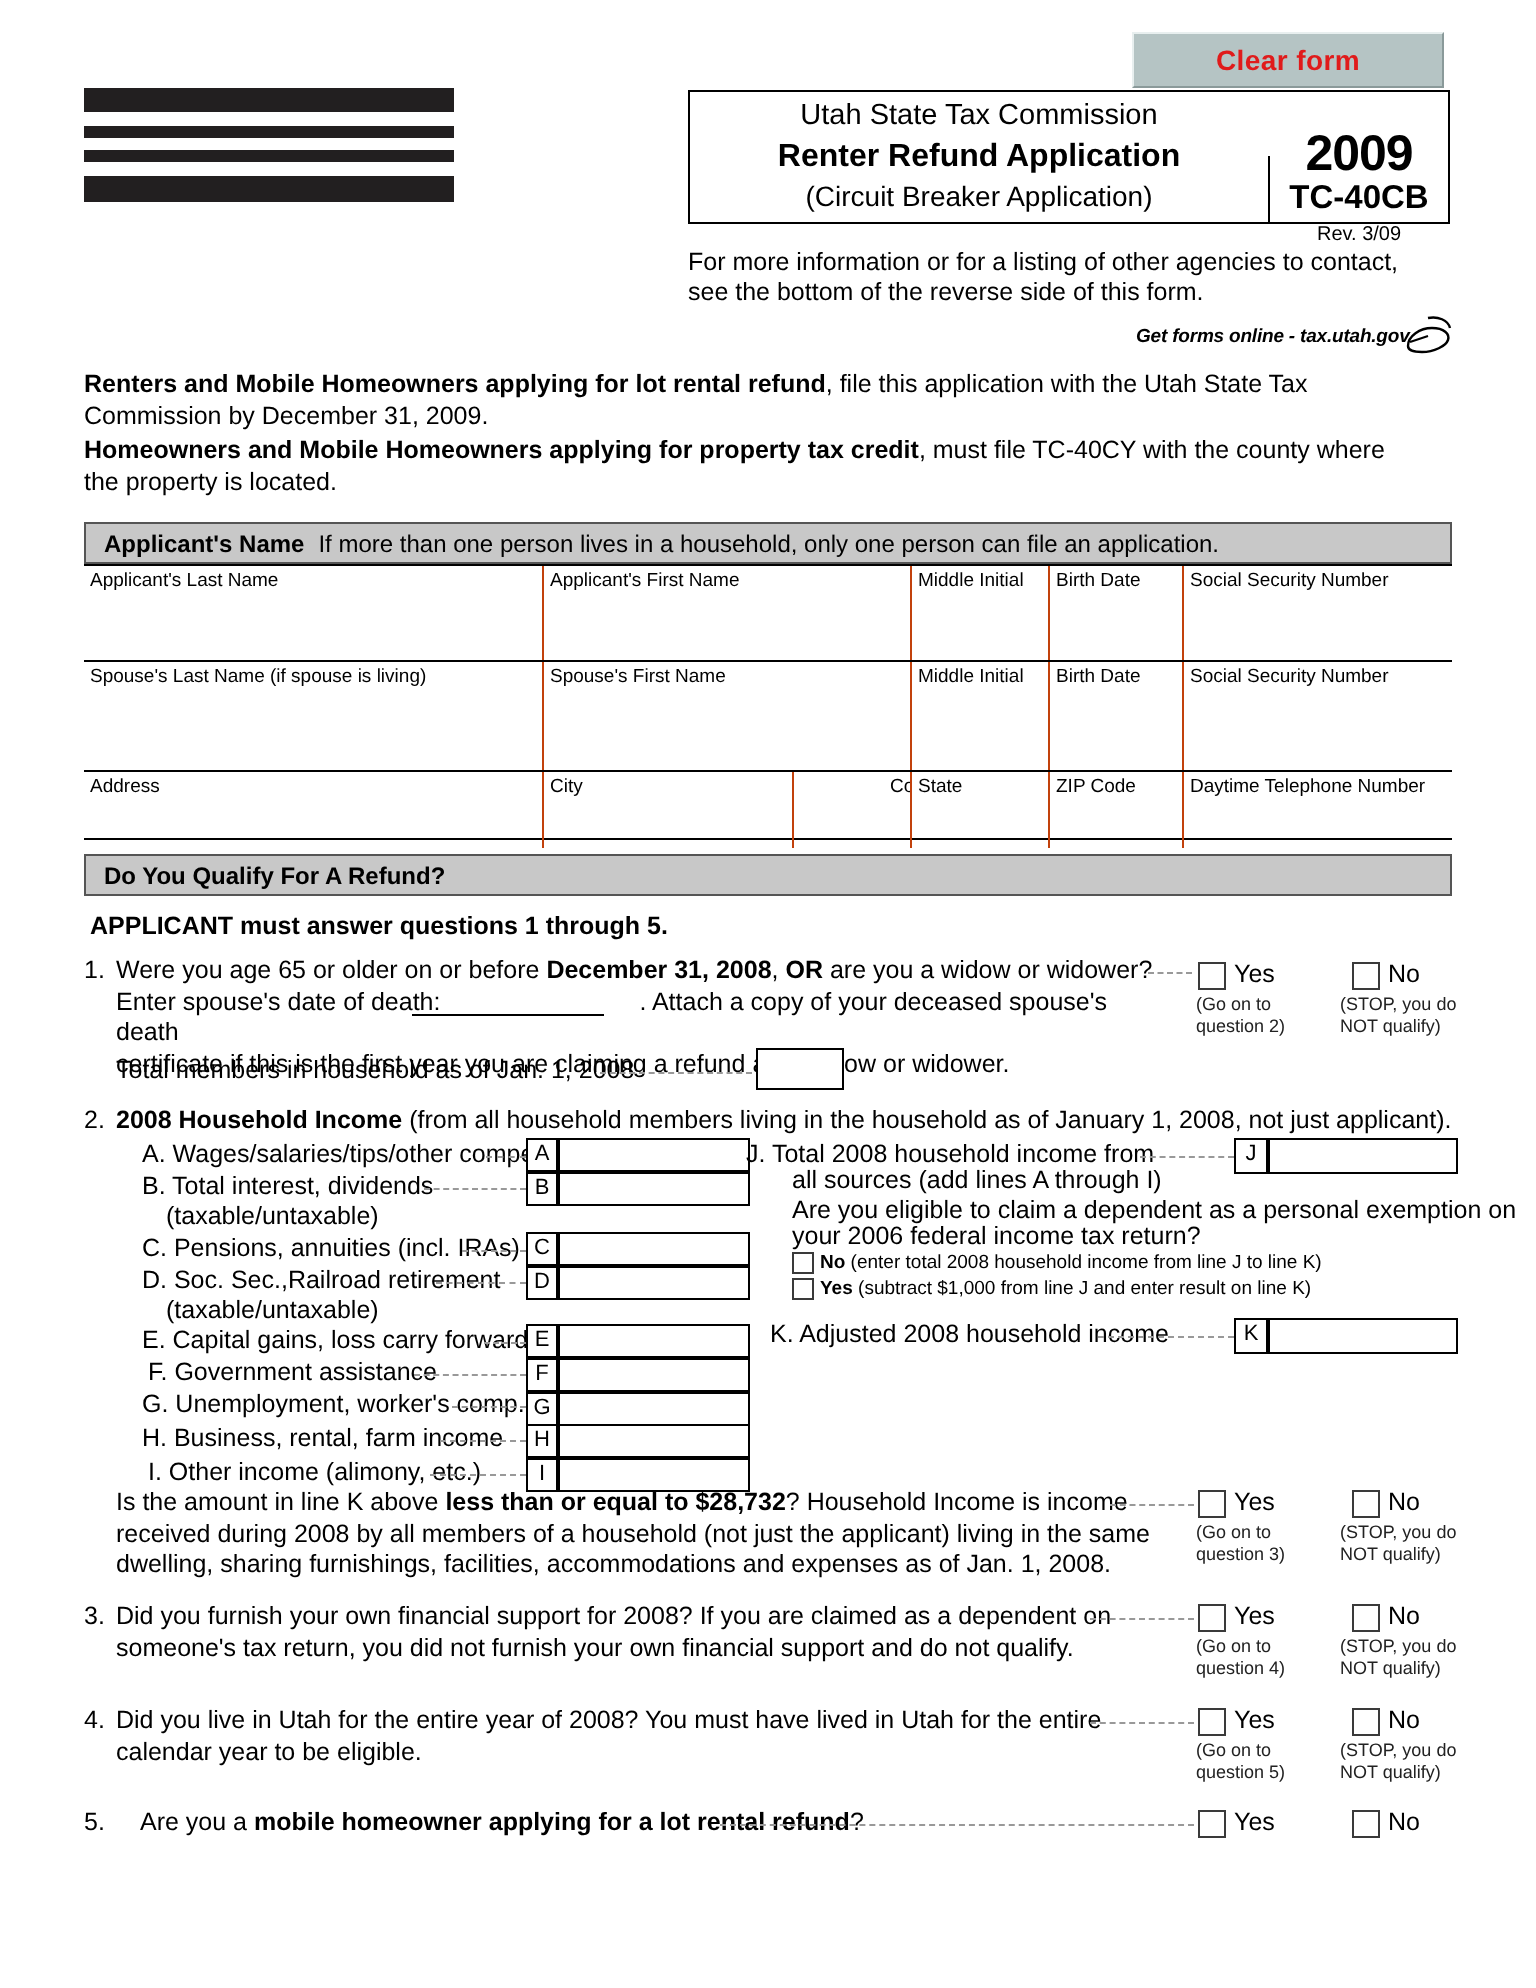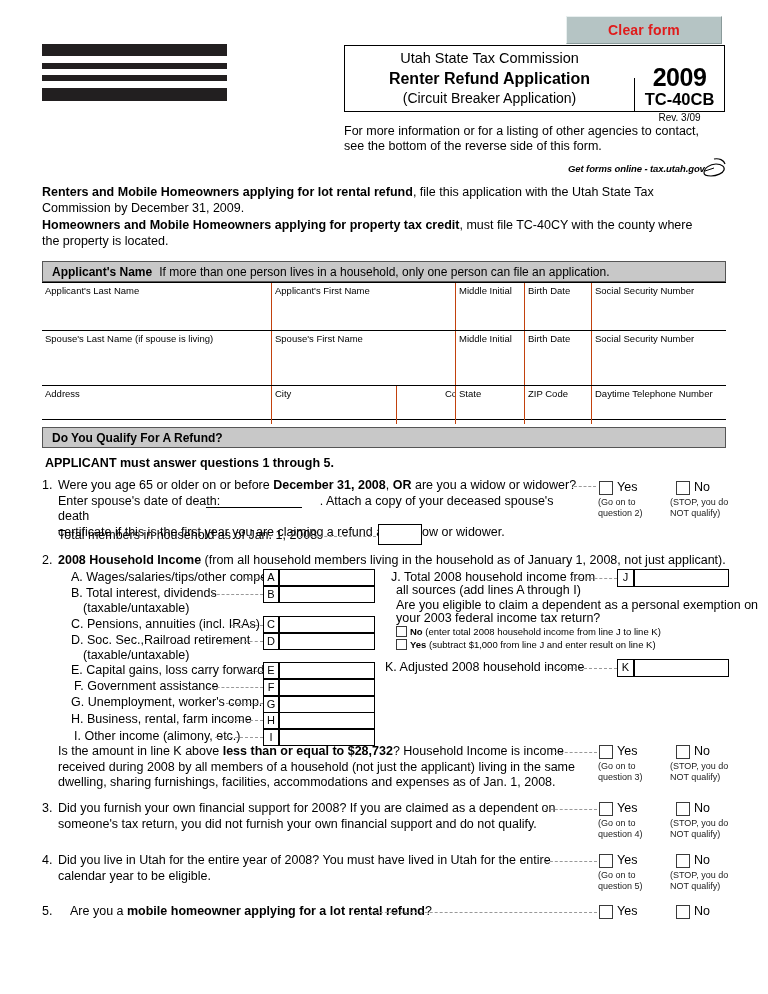--- a/index.html
+++ b/index.html
@@ -353,28 +353,28 @@
   <div class="q-text" style="left:71px; top:712px;">H. Business, rental, farm income</div>
   <div class="leader" style="left:220px; top:720px; width:43px;"></div>
   <div class="ibox-letter" style="left:263px; top:712px; width:16px; height:17px;">H</div>
   <div class="ibox" style="left:279px; top:712px; width:96px; height:17px;"></div>
 
   <div class="q-text" style="left:74px; top:729px;">I. Other income (alimony, etc.)</div>
   <div class="leader" style="left:215px; top:737px; width:48px;"></div>
   <div class="ibox-letter" style="left:263px; top:729px; width:16px; height:17px;">I</div>
   <div class="ibox" style="left:279px; top:729px; width:96px; height:17px;"></div>
 
-  <div class="q-text" style="left:391px; top:570px;">J. Total 2008 household income from</div>
+  <div class="q-text" style="left:373px; top:570px;">J. Total 2008 household income from</div>
   <div class="q-text" style="left:396px; top:583px;">all sources (add lines A through I)</div>
   <div class="leader" style="left:570px; top:578px; width:47px;"></div>
   <div class="ibox-letter" style="left:617px; top:569px; width:17px; height:18px;">J</div>
   <div class="ibox" style="left:634px; top:569px; width:95px; height:18px;"></div>
 
   <div class="q-text" style="left:396px; top:598px;">Are you eligible to claim a dependent as a personal exemption on</div>
-  <div class="q-text" style="left:396px; top:611px;">your 2003 federal income tax return?</div>
+  <div class="q-text" style="left:396px; top:611px;">your 2006 federal income tax return?</div>
 
   <div class="small-cb" style="left:396px; top:626px;"></div>
   <div class="tiny-txt" style="left:410px; top:626px;">
     <b>No</b><span> (enter total 2008 household income from line J to line K)</span>
   </div>
   <div class="small-cb" style="left:396px; top:639px;"></div>
   <div class="tiny-txt" style="left:410px; top:639px;">
     <b>Yes</b><span> (subtract $1,000 from line J and enter result on line K)</span>
   </div>
 

